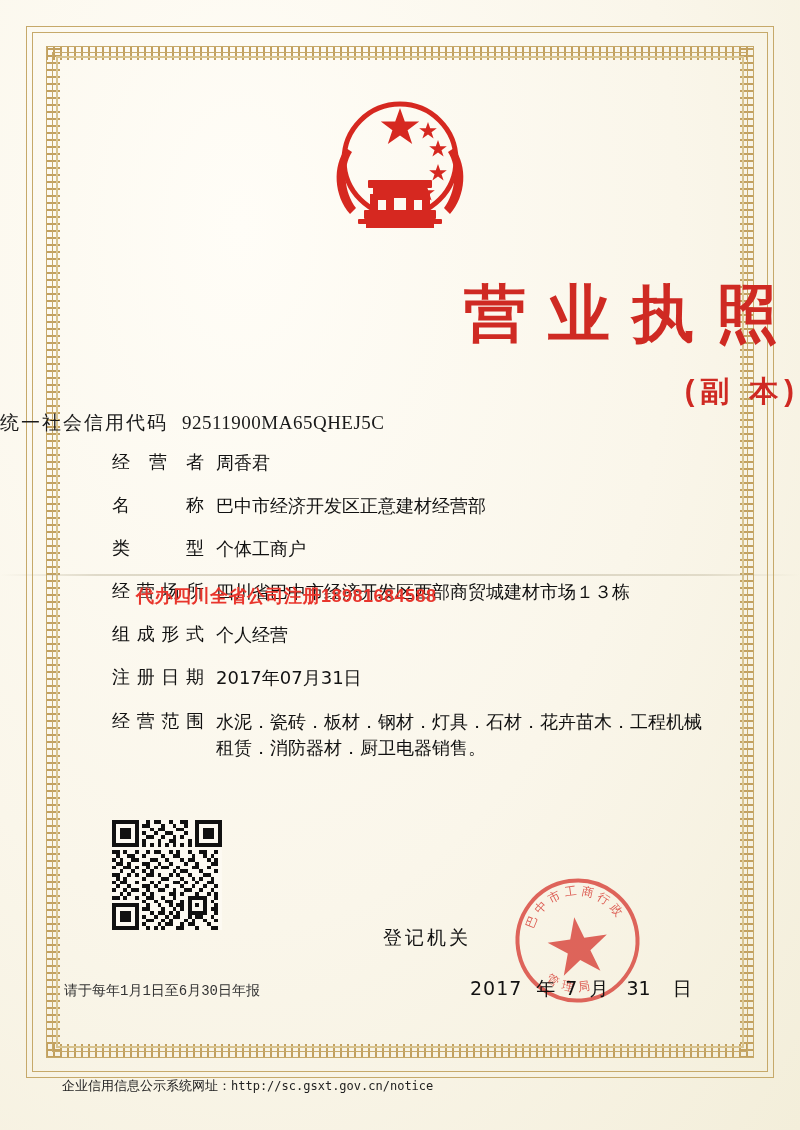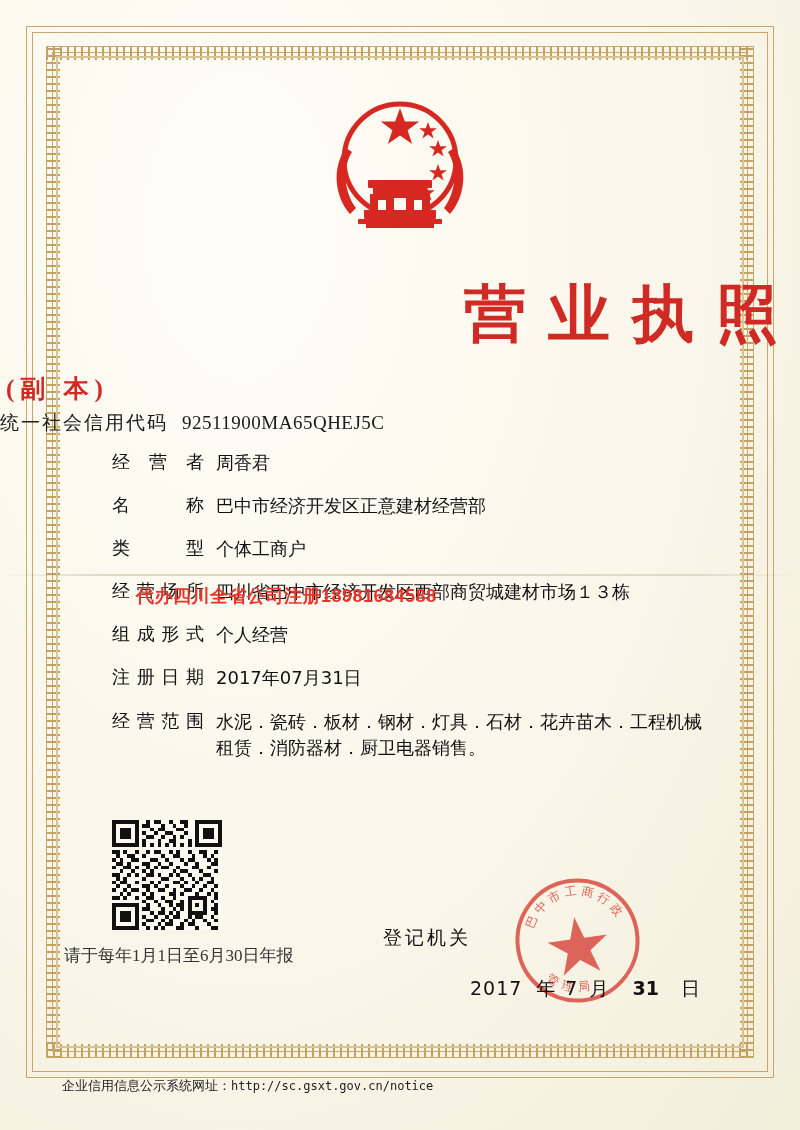--- a/index.html
+++ b/index.html
@@ -103,23 +103,23 @@
     font-size: 62px;
     letter-spacing: 22px;
     text-indent: 22px;
     color: #cf2a23;
     font-weight: 700;
   }
   .subtitle {
     position: absolute;
     top: 372px;
     left: 0; right: 0;
-    text-align: left;
-    font-family: Liberation Serif, serif;
-    font-size: 25px;
+    text-align: right;
+    font-family: Liberation Sans, sans-serif;
+    font-size: 29px;
     letter-spacing: 6px;
     text-indent: 6px;
     color: #cf2a23;
     font-weight: 700;
   }
   .credit-code {
     position: absolute;
     top: 410px;
     left: 0; right: 0;
     font-size: 19px;
@@ -207,29 +207,29 @@
     top: 976px;
     font-size: 19px;
     font-family: "DejaVu Sans", sans-serif;
     color: #111;
   }
   .date-line span { display: inline-block; }
   .date-line .y { letter-spacing: 1px; }
   .date-line .u1 { margin-left: 14px; }
   .date-line .m  { margin-left: 10px; }
   .date-line .u2 { margin-left: 12px; }
-  .date-line .d  { margin-left: 24px; font-weight: bold; }
+  .date-line .d  { margin-left: 18px; }
   .date-line .u3 { margin-left: 22px; }
 
   .annual-note {
     position: absolute;
     left: 64px;
-    top: 944px;
-    font-size: 17px;
-    font-family: Liberation Serif, serif;
+    top: 982px;
+    font-size: 14px;
+    font-family: Liberation Mono, monospace;
     color: #333;
   }
 
   
   .footer-left {
     position: absolute;
     left: 62px;
     top: 1077px;
     font-size: 13px;
     font-family: "DejaVu Sans", sans-serif;

